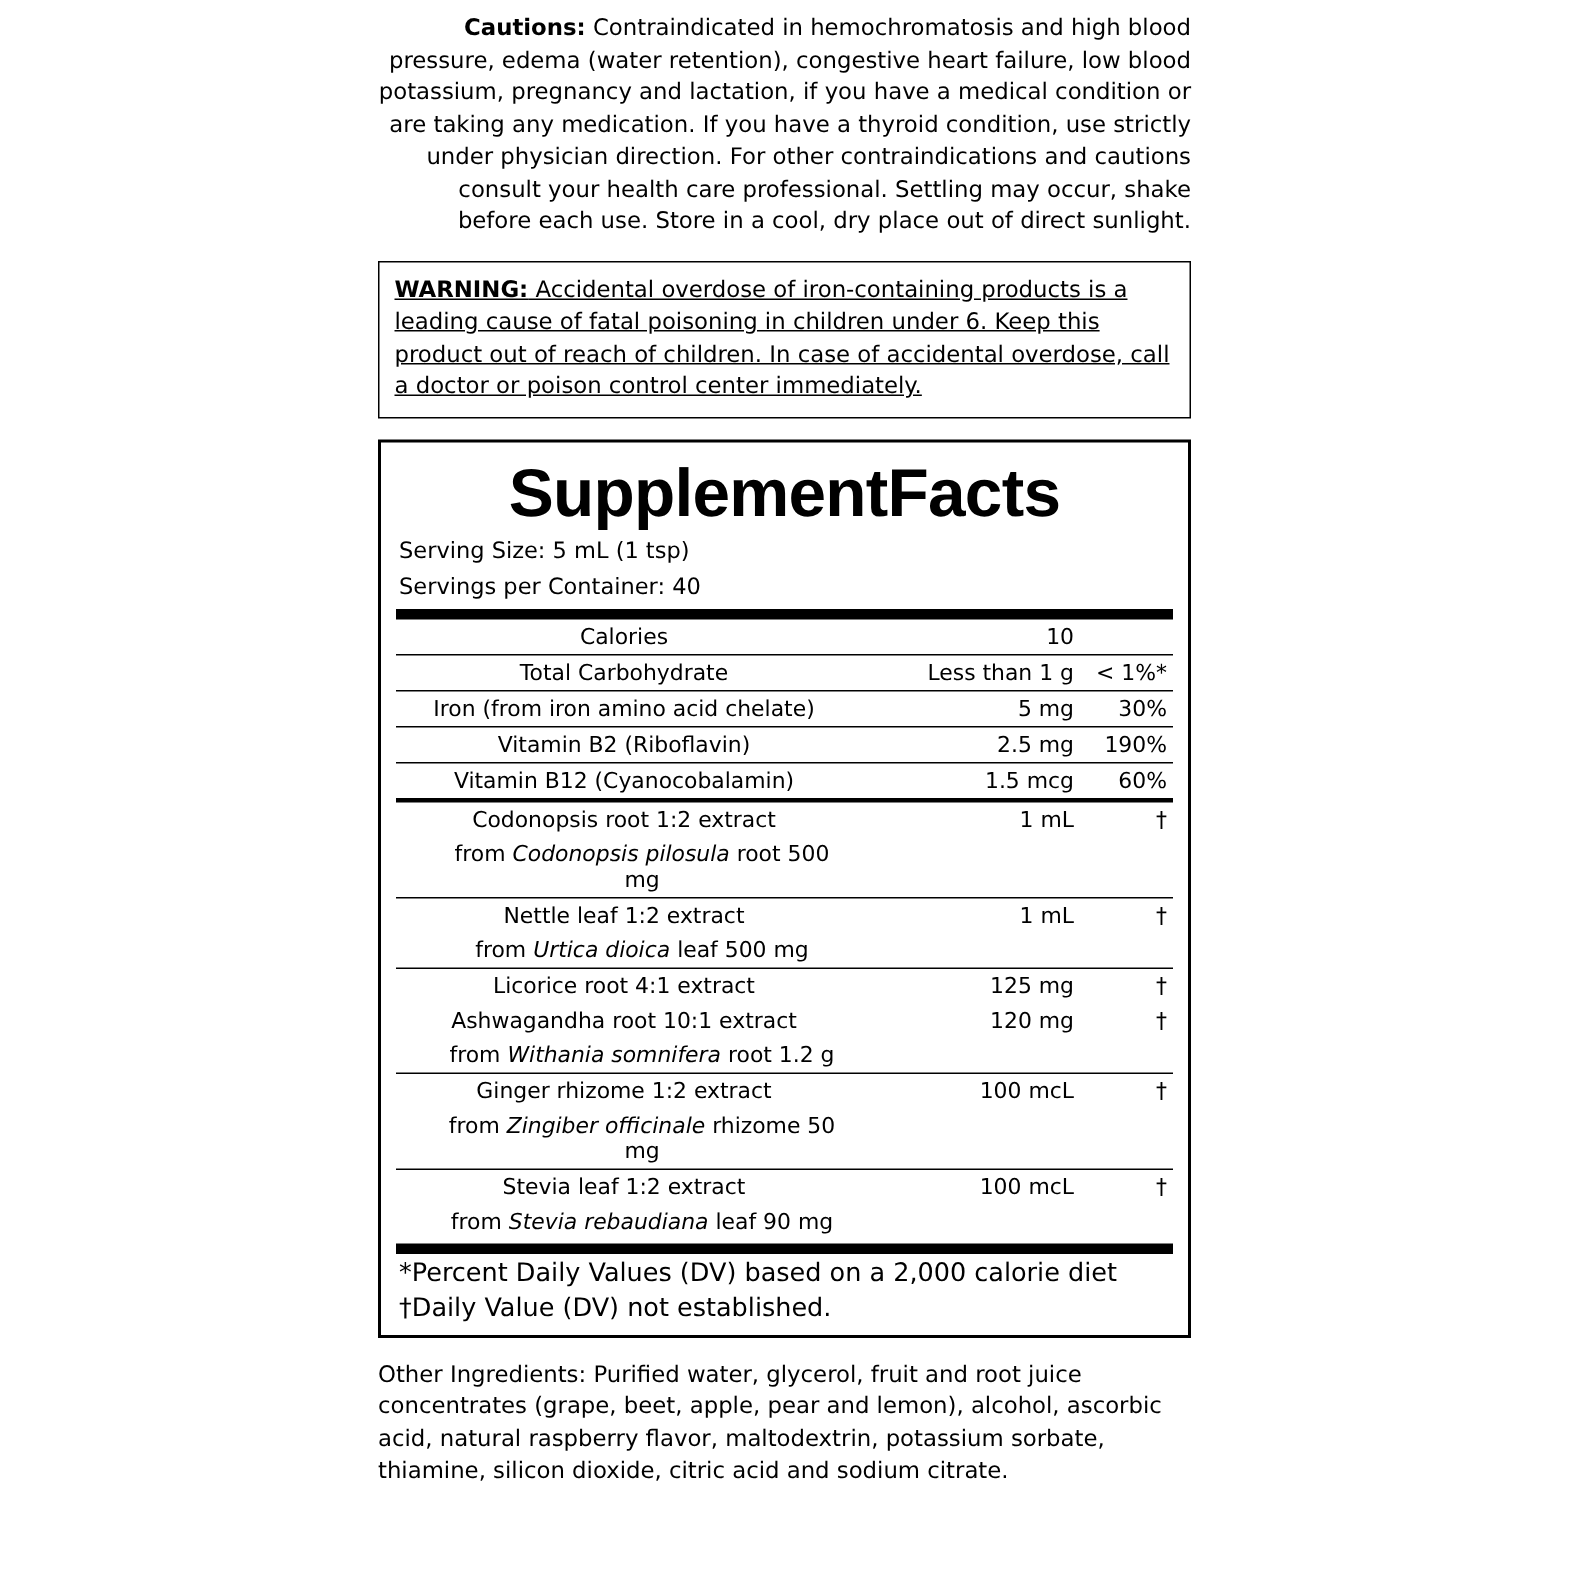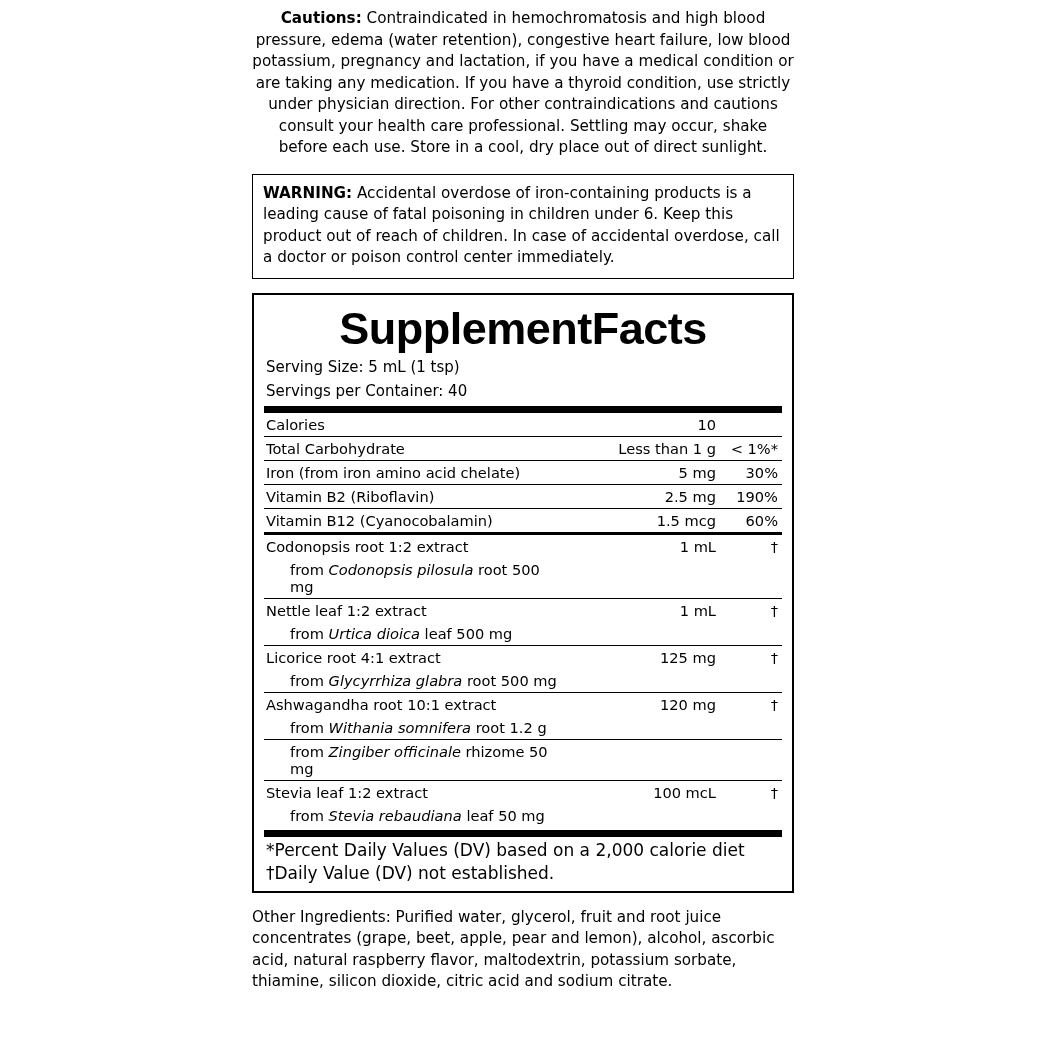--- a/index.html
+++ b/index.html
@@ -20,33 +20,34 @@
     left: 252px;
     top: 0;
     width: 542px;
   }
 
   
   .cautions {
     font-size: 15.2px;
     line-height: 21.5px;
     margin-top: 8px;
-    text-align: center;
+    text-align: right;
   }
   .cautions .lead {
     font-weight: bold;
   }
 
   
   .warning-box {
     margin-top: 14px;
     border: 1.5px solid #000;
     padding: 8px 10px 9px 10px;
     font-size: 15.2px;
     line-height: 21.5px;
+    text-decoration: underline;
   }
   .warning-box .lead {
     font-weight: bold;
   }
 
   
   .sf-panel {
     margin-top: 14px;
     border: 2px solid #000;
     padding: 6px 10px 8px 10px;
@@ -79,21 +80,21 @@
 
   table.sf-table {
     width: 100%;
     border-collapse: collapse;
     font-size: 14.6px;
   }
   table.sf-table td {
     padding: 3px 0 3px 0;
     vertical-align: top;
   }
-  .col-name { text-align: left; padding-left: 2px !important; }
+  .col-name { text-align: center; padding-left: 2px !important; }
   .col-amt  { text-align: right; width: 150px; }
   .col-dv   { text-align: right; width: 62px; padding-right: 4px !important; }
 
   .hdr td {
     font-weight: bold;
     font-size: 15.6px;
     padding: 4px 0 4px 0;
   }
   .hdr .col-amt { text-align: right; padding-right: 12px !important; }
 
@@ -200,50 +201,50 @@
           <td class="col-name sub"><span>from </span><span class="it">Urtica dioica</span><span> leaf 500 mg</span></td>
           <td class="col-amt"></td>
           <td class="col-dv"></td>
         </tr>
 
         <tr class="noline">
           <td class="col-name">Licorice root 4:1 extract</td>
           <td class="col-amt">125 mg</td>
           <td class="col-dv">†</td>
         </tr>
-        <tr class="lined">
-          <td class="col-name sub"><span>from </span><span class="it">Glycyrrhiza glabra</span><span> root 500 mg</span></td>
-          <td class="col-amt"></td>
-          <td class="col-dv"></td>
-        </tr>
 
         <tr class="noline">
           <td class="col-name">Ashwagandha root 10:1 extract</td>
           <td class="col-amt">120 mg</td>
           <td class="col-dv">†</td>
         </tr>
         <tr class="lined">
           <td class="col-name sub"><span>from </span><span class="it">Withania somnifera</span><span> root 1.2 g</span></td>
           <td class="col-amt"></td>
           <td class="col-dv"></td>
         </tr>
 
+        <tr class="noline">
+          <td class="col-name">Ginger rhizome 1:2 extract</td>
+          <td class="col-amt">100 mcL</td>
+          <td class="col-dv">†</td>
+        </tr>
         <tr class="lined">
           <td class="col-name sub"><span>from </span><span class="it">Zingiber officinale</span><span> rhizome 50 mg</span></td>
           <td class="col-amt"></td>
           <td class="col-dv"></td>
         </tr>
 
         <tr class="noline">
           <td class="col-name">Stevia leaf 1:2 extract</td>
           <td class="col-amt">100 mcL</td>
           <td class="col-dv">†</td>
         </tr>
         <tr class="noline">
-          <td class="col-name sub"><span>from </span><span class="it">Stevia rebaudiana</span><span> leaf 50 mg</span></td>
+          <td class="col-name sub"><span>from </span><span class="it">Stevia rebaudiana</span><span> leaf 90 mg</span></td>
           <td class="col-amt"></td>
           <td class="col-dv"></td>
         </tr>
       </tbody>
     </table>
 
     <div class="rule-thick"></div>
 
     <div class="sf-foot">*Percent Daily Values (DV) based on a 2,000 calorie diet</div>
     <div class="sf-foot">†Daily Value (DV) not established.</div>

